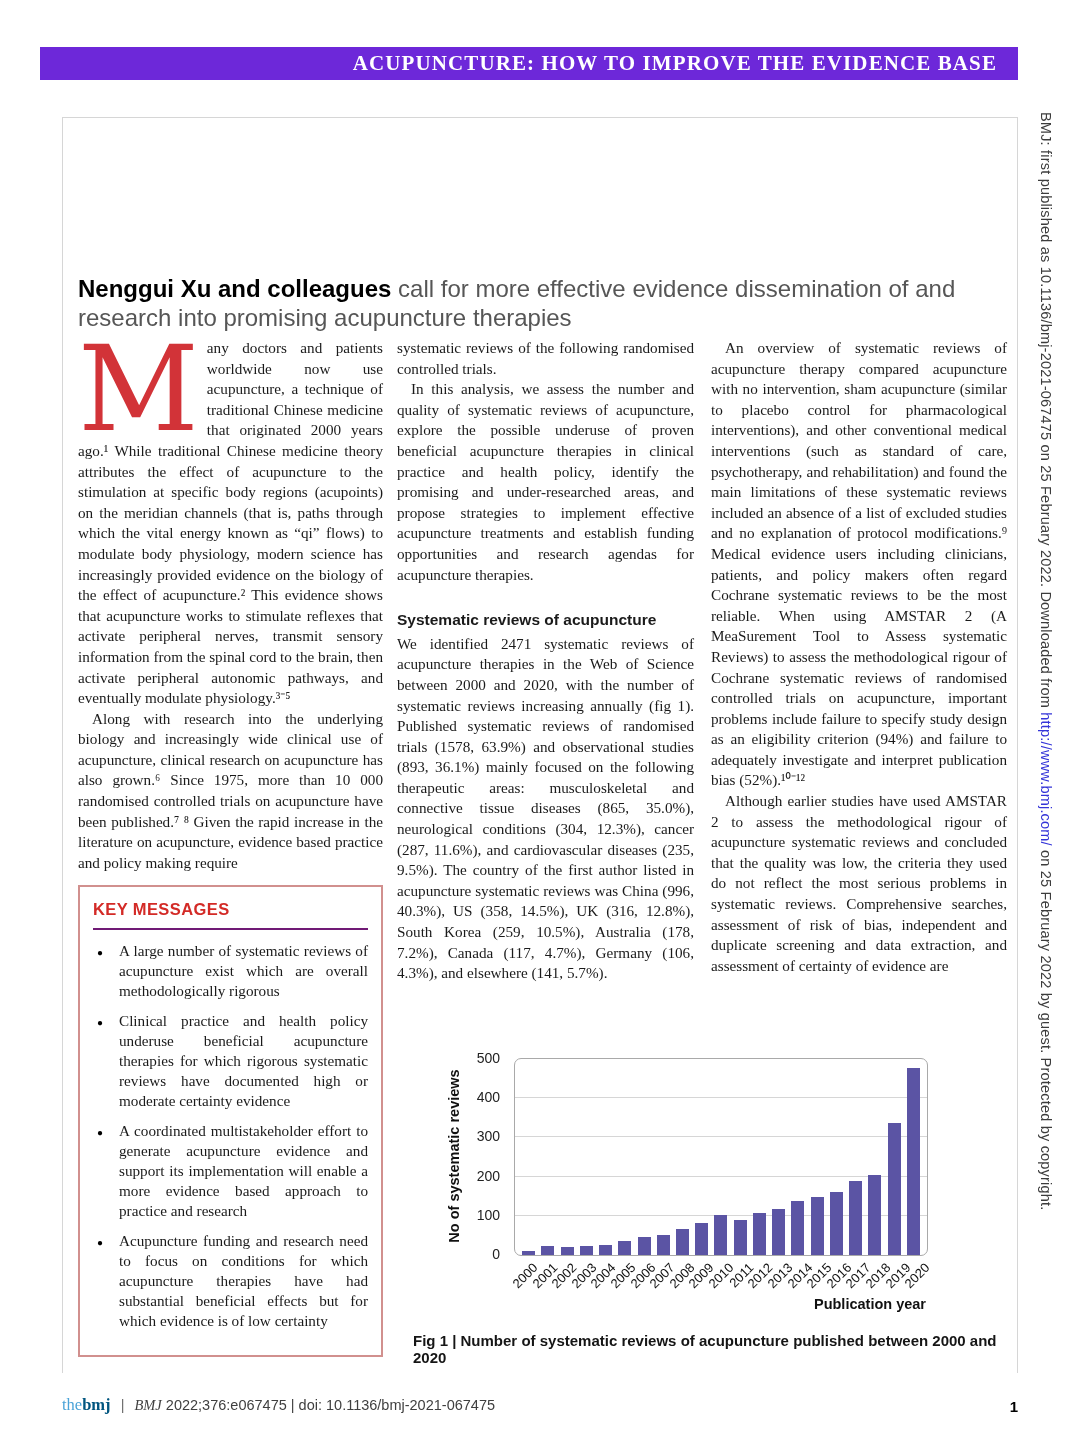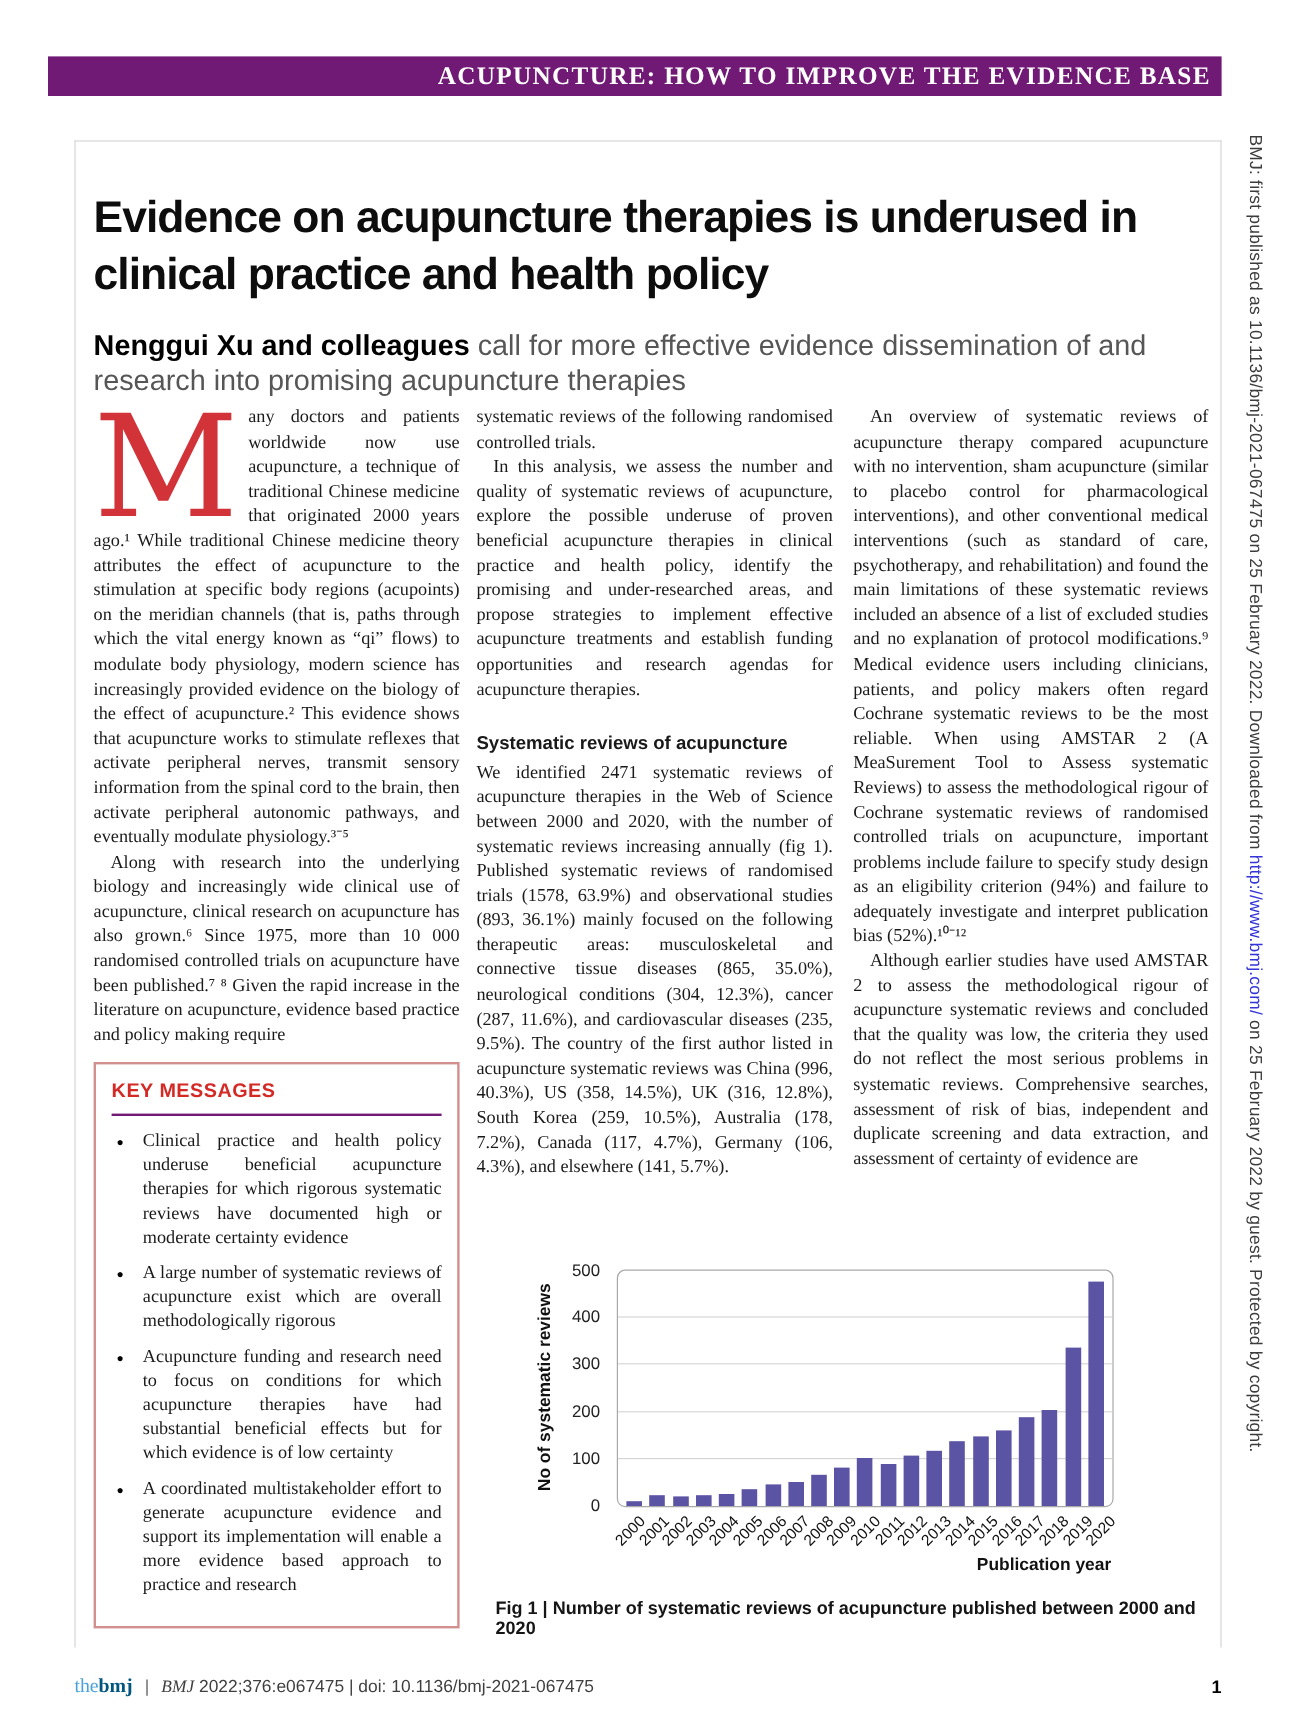--- a/index.html
+++ b/index.html
@@ -1,23 +1,23 @@
 <!DOCTYPE html>
 <html><head>
 <meta charset="utf-8">
 <style>
   html,body { margin:0; padding:0; background:#ffffff; }
   .page { position:relative; width:1080px; height:1439px; background:#fff; overflow:hidden;
           font-family:"Liberation Serif", serif; color:#1c1c1c; }
 
   
   .banner { position:absolute; left:40px; top:47px; width:978px; height:33px;
-            background:#701a75; color:#fff; box-sizing:border-box;
+            background:#6d28d9; color:#fff; box-sizing:border-box;
             font-family:"Liberation Serif", serif; font-weight:bold; font-size:21px;
-            letter-spacing:1.1px; line-height:33px; text-align:right; padding-right:9px; }
+            letter-spacing:1.1px; line-height:33px; text-align:right; padding-right:21px; }
 
   
   .article-box { position:absolute; left:62px; top:117px; width:956px; height:1256px;
                  border:1px solid #d6d6d6; border-bottom:none; box-sizing:border-box; background:#fff; }
 
   .title { position:absolute; left:78px; top:132px; width:920px;
            font-family:"Liberation Sans", sans-serif; font-weight:bold;
            font-size:37px; line-height:48px; letter-spacing:-0.8px; color:#0d0d0d; }
 
   .byline { position:absolute; left:78px; top:250px; width:930px;
@@ -91,34 +91,33 @@
 <body>
 
 <div class="page">
 
   <div class="banner">
     <span>ACUPUNCTURE: HOW TO IMPROVE THE EVIDENCE BASE</span>
   </div>
 
   <div class="article-box"></div>
 
-  <h1 class="title">Evidence on acupuncture therapies is underused in clinical practice and health policy</h1>
 
   <p class="byline"><span class="bold">Nenggui Xu and colleagues</span><span> call for more effective evidence dissemination of and research into promising acupuncture therapies</span></p>
 
   <div class="col col1">
     <p class="para"><span class="dropcap">M</span><span>any doctors and patients worldwide now use acupuncture, a technique of traditional Chinese medicine that originated 2000 years ago.¹ While traditional Chinese medicine theory attributes the effect of acupuncture to the stimulation at specific body regions (acupoints) on the meridian channels (that is, paths through which the vital energy known as “qi” flows) to modulate body physiology, modern science has increasingly provided evidence on the biology of the effect of acupuncture.² This evidence shows that acupuncture works to stimulate reflexes that activate peripheral nerves, transmit sensory information from the spinal cord to the brain, then activate peripheral autonomic pathways, and eventually modulate physiology.³⁻⁵</span></p>
     <p class="para indent">Along with research into the underlying biology and increasingly wide clinical use of acupuncture, clinical research on acupuncture has also grown.⁶ Since 1975, more than 10 000 randomised controlled trials on acupuncture have been published.⁷ ⁸ Given the rapid increase in the literature on acupuncture, evidence based practice and policy making require</p>
     <div class="key-box">
       <h2 class="key-heading">KEY MESSAGES</h2>
       <ul class="key-list">
+        <li>A large number of systematic reviews of acupuncture exist which are overall methodologically rigorous</li>
         <li>Clinical practice and health policy underuse beneficial acupuncture therapies for which rigorous systematic reviews have documented high or moderate certainty evidence</li>
-        <li>A large number of systematic reviews of acupuncture exist which are overall methodologically rigorous</li>
+        <li>A coordinated multistakeholder effort to generate acupuncture evidence and support its implementation will enable a more evidence based approach to practice and research</li>
         <li>Acupuncture funding and research need to focus on conditions for which acupuncture therapies have had substantial beneficial effects but for which evidence is of low certainty</li>
-        <li>A coordinated multistakeholder effort to generate acupuncture evidence and support its implementation will enable a more evidence based approach to practice and research</li>
       </ul>
     </div>
   </div>
 
   <div class="col col2">
     <p class="para">systematic reviews of the following randomised controlled trials.</p>
     <p class="para indent">In this analysis, we assess the number and quality of systematic reviews of acupuncture, explore the possible underuse of proven beneficial acupuncture therapies in clinical practice and health policy, identify the promising and under-researched areas, and propose strategies to implement effective acupuncture treatments and establish funding opportunities and research agendas for acupuncture therapies.</p>
     <h3 class="subhead">Systematic reviews of acupuncture</h3>
     <p class="para">We identified 2471 systematic reviews of acupuncture therapies in the Web of Science between 2000 and 2020, with the number of systematic reviews increasing annually (fig 1). Published systematic reviews of randomised trials (1578, 63.9%) and observational studies (893, 36.1%) mainly focused on the following therapeutic areas: musculoskeletal and connective tissue diseases (865, 35.0%), neurological conditions (304, 12.3%), cancer (287, 11.6%), and cardiovascular diseases (235, 9.5%). The country of the first author listed in acupuncture systematic reviews was China (996, 40.3%), US (358, 14.5%), UK (316, 12.8%), South Korea (259, 10.5%), Australia (178, 7.2%), Canada (117, 4.7%), Germany (106, 4.3%), and elsewhere (141, 5.7%).</p>
   </div>

